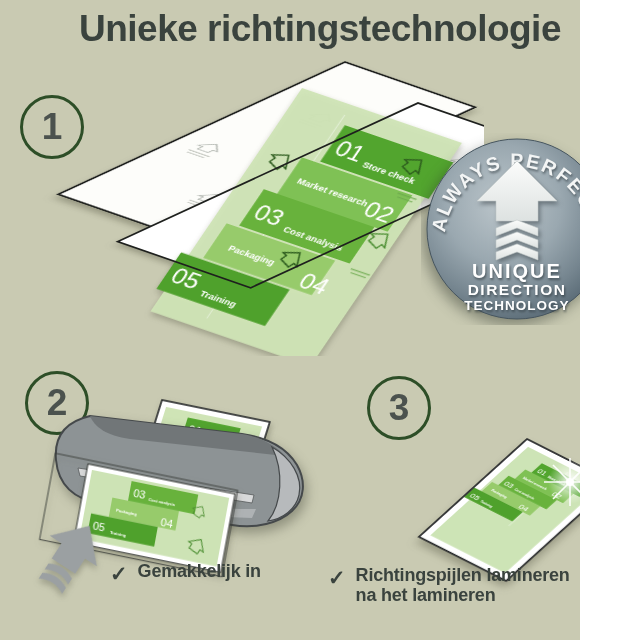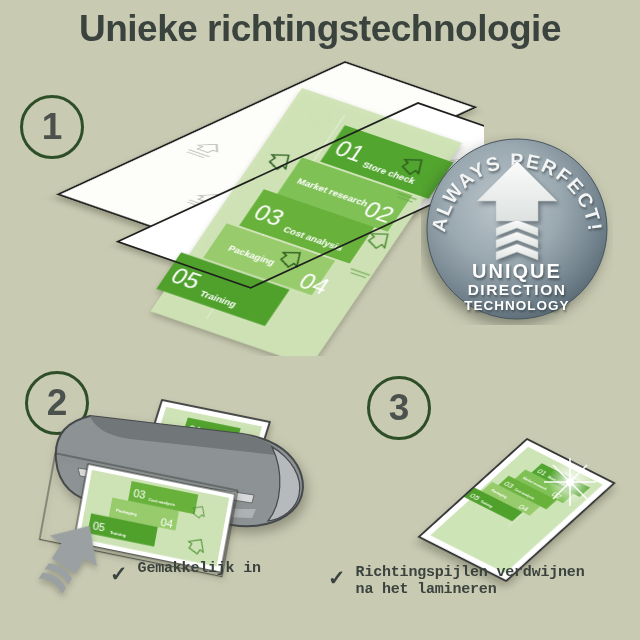--- a/index.html
+++ b/index.html
@@ -1,38 +1,38 @@
 <!DOCTYPE html>
 <html><head>
 <meta charset="utf-8">
 <style>
   html,body{margin:0;padding:0;}
   .canvas{
-    position:relative;width:640px;height:640px;overflow:hidden;
+    position:relative;width:580px;height:640px;overflow:hidden;
     background:#c9cab2;
     font-family:"Liberation Sans",sans-serif;
   }
   .page-title{
     position:absolute;top:8px;left:0;width:640px;margin:0;
     text-align:center;font-size:37px;font-weight:bold;letter-spacing:-0.5px;
     color:#3a433e;
   }
   .step-circle{
     position:absolute;width:58px;height:58px;border-radius:50%;
     border:3px solid #2d4e27;display:flex;align-items:center;justify-content:center;
     font-size:37px;font-weight:bold;color:#4b524e;
   }
   svg{position:absolute;}
   svg text{font-family:"Liberation Sans",sans-serif;}
   .shadowed{filter:drop-shadow(4px 6px 5px rgba(70,70,52,0.38));}
   .soft-shadow{filter:drop-shadow(2px 3px 3px rgba(70,70,52,0.35));}
   .badge-wrap{position:absolute;left:421px;top:133px;width:192px;height:192px;}
   .check-item{position:absolute;display:flex;gap:10px;color:#3a433e;}
   .check-glyph{font-size:21px;font-weight:bold;line-height:1.2;}
-  .check-text{font-size:15px;font-weight:bold;line-height:1.13;letter-spacing:-0.2px;font-family:Liberation Mono, monospace;}
+  .check-text{font-size:18px;font-weight:bold;line-height:1.13;letter-spacing:-0.2px;}
 </style>
 </head>
 <body>
 
 <div class="canvas">
 
   <h1 class="page-title">Unieke richtingstechnologie</h1>
 
   <svg style="left:14px;top:56px" width="470" height="300" viewBox="0 0 470 300">
     <defs>
@@ -271,18 +271,18 @@
 
   <div class="check-item" style="left:110px;top:561px">
     <span class="check-glyph">✓</span>
     <div class="check-text">
       <div>Gemakkelijk in</div>
     </div>
   </div>
   <div class="check-item" style="left:328px;top:565px">
     <span class="check-glyph">✓</span>
     <div class="check-text">
-      <div>Richtingspijlen verdwijnen</div>
+      <div>Richtingspijlen lamineren</div>
       <div>na het lamineren</div>
     </div>
   </div>
 
 </div>
 
 </body></html>

